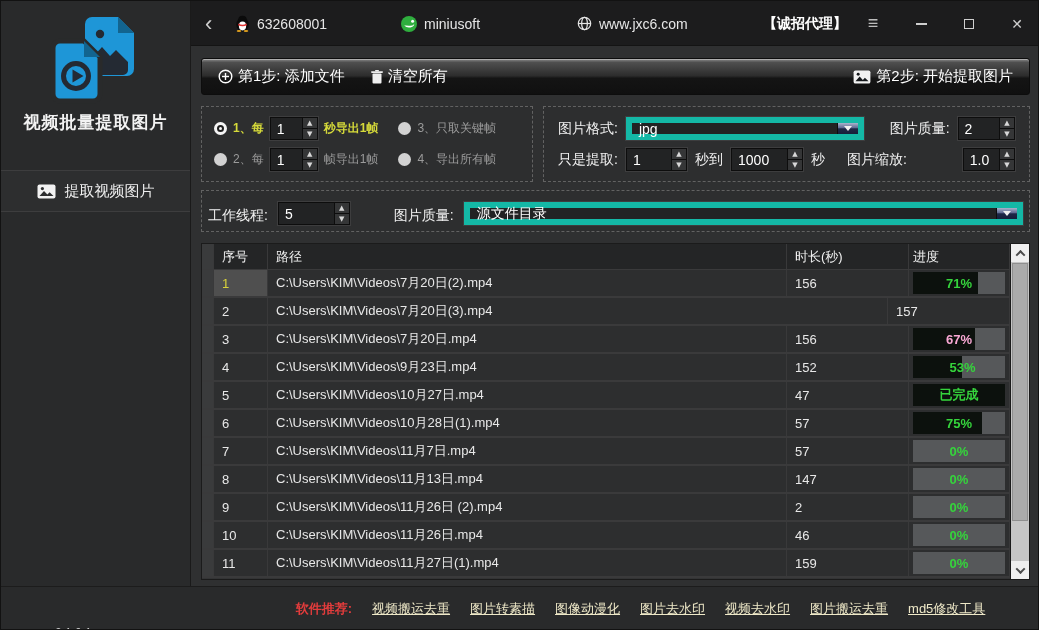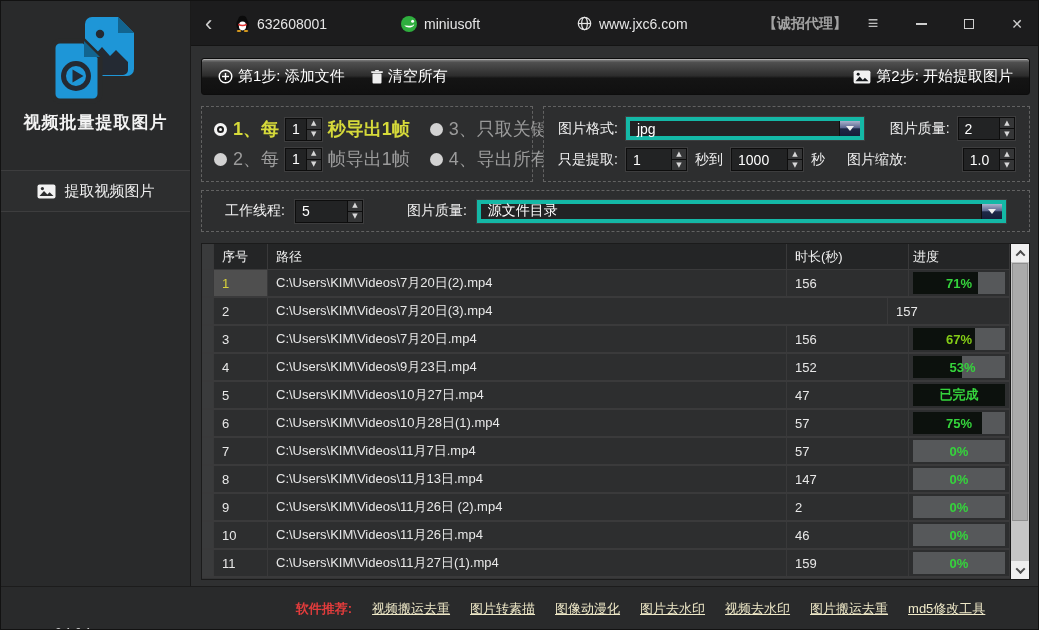--- a/index.html
+++ b/index.html
@@ -38,38 +38,38 @@
 
   .toolbar { position:absolute; left:10px; top:12px; width:829px; height:37px; border:1px solid #0d0d0d; border-radius:3px;
     background:linear-gradient(180deg,#8b8b8b 0%,#4f4f4f 10%,#2c2c2c 48%,#141414 55%,#101010 100%);
     display:flex; align-items:center; padding:0 10px; box-shadow:inset 0 1px 0 rgba(255,255,255,.35); }
   .tbtn { display:flex; align-items:center; gap:5px; color:#fff; font-size:15px; cursor:pointer; padding:0 6px; height:100%; }
   .tbtn.right { margin-left:auto; }
 
   .groupbox { position:absolute; border:1px dashed #626262; background:#2d2e2f; }
   .gb1 { left:10px; top:60px; width:332px; height:76px; padding:10px 12px; display:flex; flex-direction:column; justify-content:space-between; }
   .gb2 { left:352px; top:60px; width:487px; height:76px; padding:10px 14px; display:flex; flex-direction:column; justify-content:space-between;text-align:center; }
-  .gb3 { left:10px; top:144px; width:829px; height:42px; padding:6px 23px; display:flex; align-items:center; }
+  .gb3 { left:10px; top:144px; width:829px; height:42px; padding:6px 6px; display:flex; align-items:flex-end; }
 
   .rrow { display:flex; align-items:center; gap:6px; }
   .radio { width:13px; height:13px; border-radius:50%; background:#d2d2d2; flex:none; cursor:pointer; }
   .radio.selected { background:#1f1f1f; border:3px solid #f5f5f5; position:relative; }
   .radio.selected::after { content:""; position:absolute; left:2px; top:2px; width:3px; height:3px; border-radius:50%; background:#f5f5f5; }
-  .opt-label { font-size:18px; color:#9b9b9b; white-space:nowrap; cursor:default; }
+  .opt-label { font-size:12px; color:#9b9b9b; white-space:nowrap; cursor:default; }
   .opt-label.active { color:#d6da3a; font-weight:bold; }
   .opt34 { margin-left:14px; }
 
   .spin { display:flex; align-items:stretch; background:#222324; border:1px solid #0d0d0d; box-shadow:0 0 0 1px #3d3d3e; height:23px; }
   .spin .val { flex:1; padding:2px 6px; font-size:14px; color:#fff; display:flex; align-items:center; overflow:hidden; }
   .spin .btns { width:15px; display:flex; flex-direction:column; border-left:1px solid #0d0d0d; }
   .spin .btns span { flex:1; display:flex; align-items:center; justify-content:center; font-size:7px; color:#d8d8d8;
     background:#353637; cursor:pointer; font-family:"DejaVu Sans",sans-serif; line-height:1; }
   .spin .btns span:first-child { border-bottom:1px solid #0d0d0d; }
 
-  .dropdown { display:flex; align-items:stretch; background:#222324; border:4px solid #14b8a6; box-shadow:0 0 0 1px #3d3d3e; height:23px; }
+  .dropdown { display:flex; align-items:stretch; background:#222324; border:6px solid #14b8a6; box-shadow:0 0 0 1px #3d3d3e; height:23px; }
   .dropdown .val { flex:1; padding:2px 7px; font-size:14px; color:#fff; display:flex; align-items:center; }
   .dropdown .dd-btn { width:21px; border-left:1px solid #0d0d0d; cursor:pointer;
     background:linear-gradient(180deg,#a9b2cc 0%,#5d6890 45%,#1e2847 52%,#161e3a 100%);
     display:flex; align-items:center; justify-content:center; }
   .dropdown .dd-btn i { width:0; height:0; border-left:4px solid transparent; border-right:4px solid transparent; border-top:5px solid #f0f0f0; }
 
   .flabel { font-size:14px; color:#f0f0f0; white-space:nowrap; }
   .frow { display:flex; align-items:center; gap:8px; }
 
   
@@ -140,21 +140,21 @@
     <span>
       <svg width="15" height="15" viewBox="0 0 16 16" fill="none" stroke="#e6e6e6" stroke-width="1.3">
         <circle cx="8" cy="8" r="6.6"></circle>
         <ellipse cx="8" cy="8" rx="3" ry="6.6"></ellipse>
         <line x1="1.4" y1="8" x2="14.6" y2="8"></line>
       </svg>
     </span>
     <span>www.jxc6.com</span>
   </div>
 
-  <div class="item agent" style="color:#a3a3a3;">【诚招代理】</div>
+  <div class="item agent" style="color:#ffffff;">【诚招代理】</div>
 
   <div class="win-controls">
     <span class="wc hamburger">≡</span>
     <span class="wc">
         <span class="minbar"></span>
       </span>
     <span class="wc">
         <span class="maxbox"></span>
       </span>
     <span class="wc">✕</span>
@@ -354,21 +354,21 @@
             <div class="td c2">157</div>
           </div>
           <div class="tr">
             <div class="td strip"></div>
             <div class="td c0 no">3</div>
             <div class="td c1">C:\Users\KIM\Videos\7月20日.mp4</div>
             <div class="td c2">156</div>
             <div class="td c3">
               <div class="pbar">
                 <div class="pfill" style="width: 67%;"></div>
-                <span class="plabel" style="color: #84cc16;">67%</span>
+                <span class="plabel" style="color: #f9a8d4;">67%</span>
               </div>
             </div>
           </div>
           <div class="tr">
             <div class="td strip"></div>
             <div class="td c0 no">4</div>
             <div class="td c1">C:\Users\KIM\Videos\9月23日.mp4</div>
             <div class="td c2">152</div>
             <div class="td c3">
               <div class="pbar">

